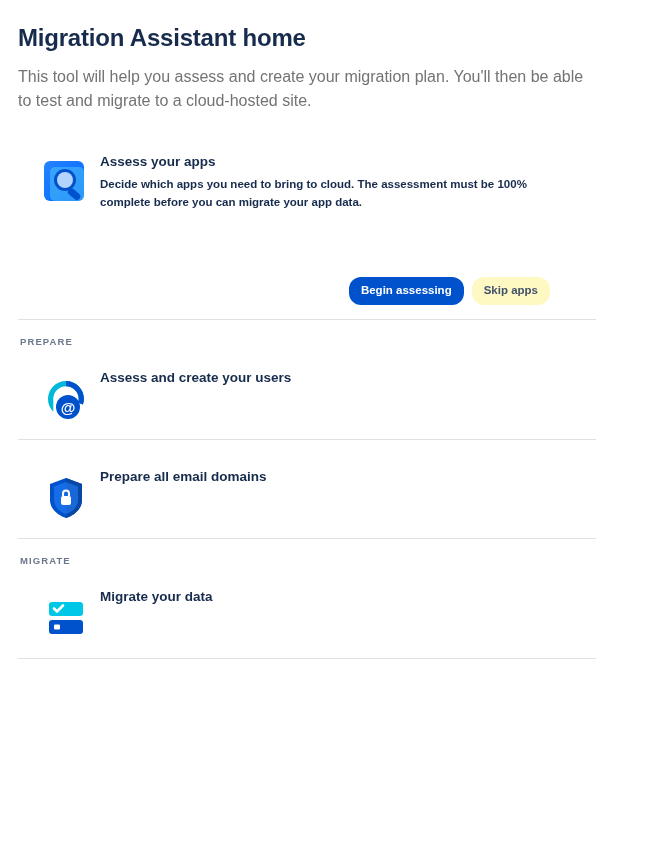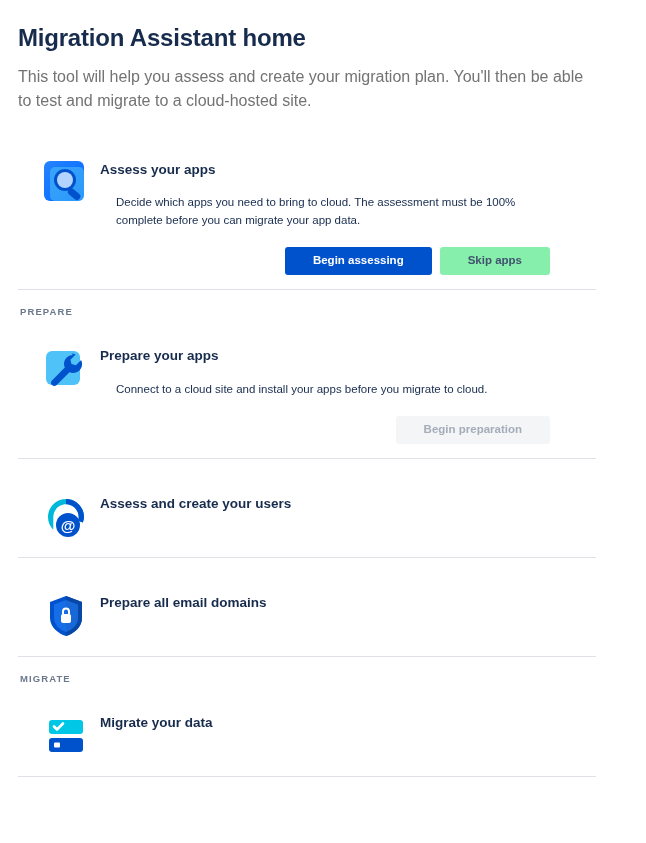--- a/index.html
+++ b/index.html
@@ -59,52 +59,54 @@
   }
   .card-body {
     flex: 1;
     padding-right: 46px;
     padding-top: 2px;
   }
   .card-title {
     font-size: 13.5px;
     font-weight: 700;
     color: #172b4d;
-    margin: 8px 0 6px 0;
+    margin: 0 0 6px 0;
     line-height: 1.3;
   }
   .card-desc {
     font-size: 11.5px;
     color: #172b4d;
     line-height: 1.52;
-    margin: 16px;
+    margin: 0;
     max-width: 450px;
+    font-weight: bold;
   }
   .card-actions {
     display: flex;
     justify-content: flex-end;
     gap: 8px;
     margin-top: 18px;
   }
   .btn {
     font-family: "Liberation Sans", sans-serif;
     font-size: 11.5px;
     font-weight: 700;
     border: none;
-    border-radius: 3px;
-    padding: 7px 28px;
+    border-radius: 12px;
+    padding: 7px 12px;
     cursor: pointer;
     line-height: 1.2;
+    margin-top: 48px;
   }
   .btn-primary {
     background: #0052cc;
     color: #ffffff;
   }
   .btn-subtle {
-    background: #86efac;
+    background: #fef9c3;
     color: #42526e;
   }
   .btn-disabled {
     background: #f4f5f7;
     color: #a5adba;
     cursor: default;
   }
   .icon-svg { display: block; }
 </style>
 </head>
@@ -137,35 +139,20 @@
       <p class="card-desc">Decide which apps you need to bring to cloud. The assessment must be 100% complete before you can migrate your app data.</p>
       <div class="card-actions">
         <button class="btn btn-primary">Begin assessing</button>
         <button class="btn btn-subtle">Skip apps</button>
       </div>
     </div>
   </div>
 
   <div class="section-label">PREPARE</div>
 
-  <div class="card">
-    <div class="card-icon">
-      <svg class="icon-svg" width="52" height="52" viewBox="0 0 52 52" aria-hidden="true">
-        <rect x="6" y="8" width="34" height="34" rx="6" fill="#4fc3f7"></rect>
-        <path d="M33 12c-5 0-9 4-9 9 0 1.3.3 2.5.8 3.6L12 37.4c-1.3 1.3-1.3 3.4 0 4.7 1.3 1.3 3.4 1.3 4.7 0l12.8-12.8c1.1.5 2.3.8 3.6.8 5 0 9-4 9-9 0-1.5-.4-2.9-1-4.1l-5.2 5.2-4.4-1.1-1.1-4.4 5.2-5.2c-1.2-.6-2.6-1-4.1-1z" fill="#0052cc"></path>
-      </svg>
-    </div>
-    <div class="card-body">
-      <div class="card-title">Prepare your apps</div>
-      <p class="card-desc">Connect to a cloud site and install your apps before you migrate to cloud.</p>
-      <div class="card-actions">
-        <button class="btn btn-disabled" disabled="">Begin preparation</button>
-      </div>
-    </div>
-  </div>
 
   <div class="card">
     <div class="card-icon">
       <svg class="icon-svg" width="52" height="52" viewBox="0 0 52 52" aria-hidden="true">
         <path d="M26 8c-9.9 0-18 8.1-18 18 0 5 2 9.5 5.3 12.7V26c0-7 5.7-12.7 12.7-12.7 7 0 12.7 5.7 12.7 12.7 0 1.3-.2 2.6-.6 3.8l4.7 1.6c.8-1.7 1.2-3.5 1.2-5.4 0-9.9-8.1-18-18-18z" fill="#00b8d9"></path>
         <path d="M26 8c9.9 0 18 8.1 18 18 0 1.9-.4 3.7-1.2 5.4l-4.7-1.6c.4-1.2.6-2.5.6-3.8 0-7-5.7-12.7-12.7-12.7V8z" fill="#0052cc"></path>
         <circle cx="28" cy="34" r="12" fill="#0052cc"></circle>
         <text x="28" y="39.5" font-family="Liberation Sans, sans-serif" font-size="15" font-weight="700" fill="#ffffff" text-anchor="middle">@</text>
       </svg>
     </div>

